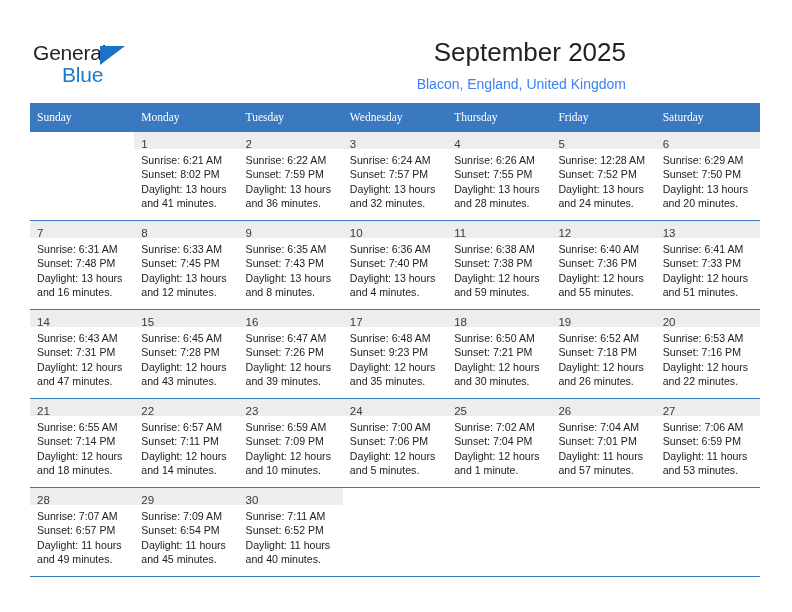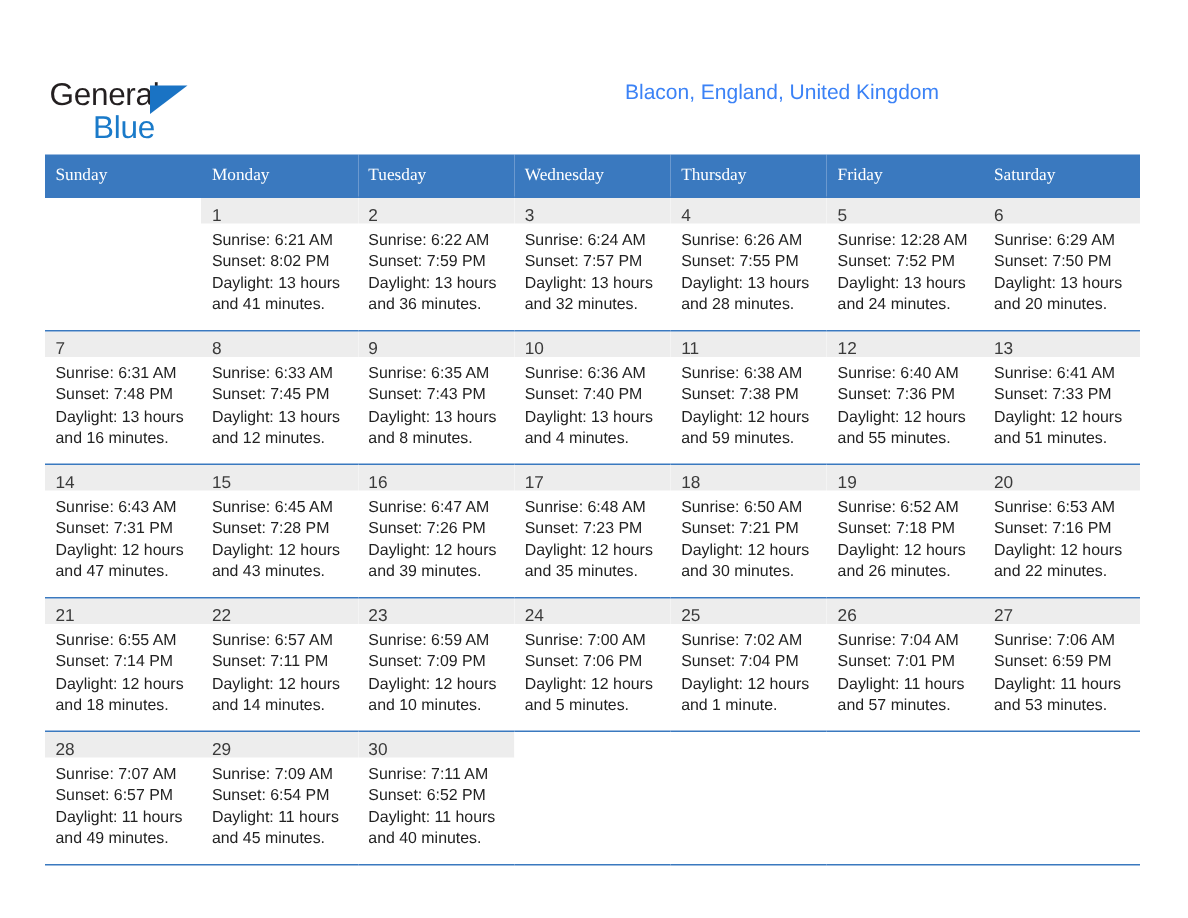--- a/index.html
+++ b/index.html
@@ -19,21 +19,21 @@
     position: relative;
     width: 792px;
     height: 612px;
     box-sizing: border-box;
   }
 
   
   .header {
     position: absolute;
     left: 0;
-    top: 16px;
+    top: 5px;
     width: 661px;
     height: 100px;
   }
 
   .logo {
     position: absolute;
     left: 33px;
     top: 36px;
     width: 130px;
     height: 48px;
@@ -151,20 +151,21 @@
 
   <div class="header">
 
     <div class="logo">
       <span class="logo-general">General</span>
       <span class="logo-tri"></span>
       <span class="logo-blue">Blue</span>
     </div>
 
     <div class="title-block">
+      <div class="cal-title">September 2025</div>
       <div class="cal-subtitle">Blacon, England, United Kingdom</div>
     </div>
 
   </div>
 
   <table class="calendar">
     <colgroup>
       <col>
         <col>
         <col>
@@ -340,21 +341,21 @@
               <div>Sunrise: 6:47 AM</div>
               <div>Sunset: 7:26 PM</div>
               <div>Daylight: 12 hours</div>
               <div>and 39 minutes.</div>
             </div>
           </td>
           <td class="daycell">
             <div class="daynum-band"><span class="daynum">17</span></div>
             <div class="cell-body">
               <div>Sunrise: 6:48 AM</div>
-              <div>Sunset: 7:23 PM</div>
+              <div>Sunset: 9:23 PM</div>
               <div>Daylight: 12 hours</div>
               <div>and 35 minutes.</div>
             </div>
           </td>
           <td class="daycell">
             <div class="daynum-band"><span class="daynum">18</span></div>
             <div class="cell-body">
               <div>Sunrise: 6:50 AM</div>
               <div>Sunset: 7:21 PM</div>
               <div>Daylight: 12 hours</div>

